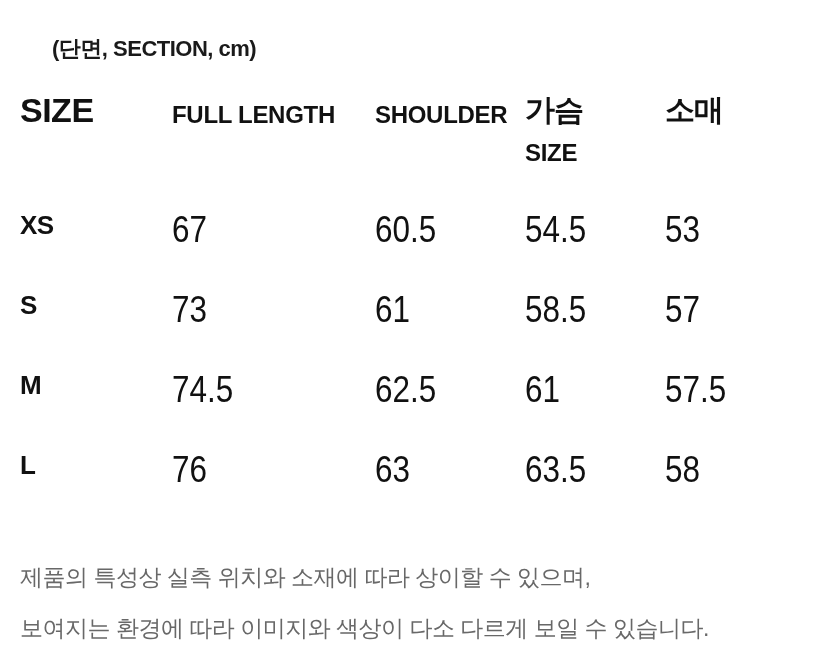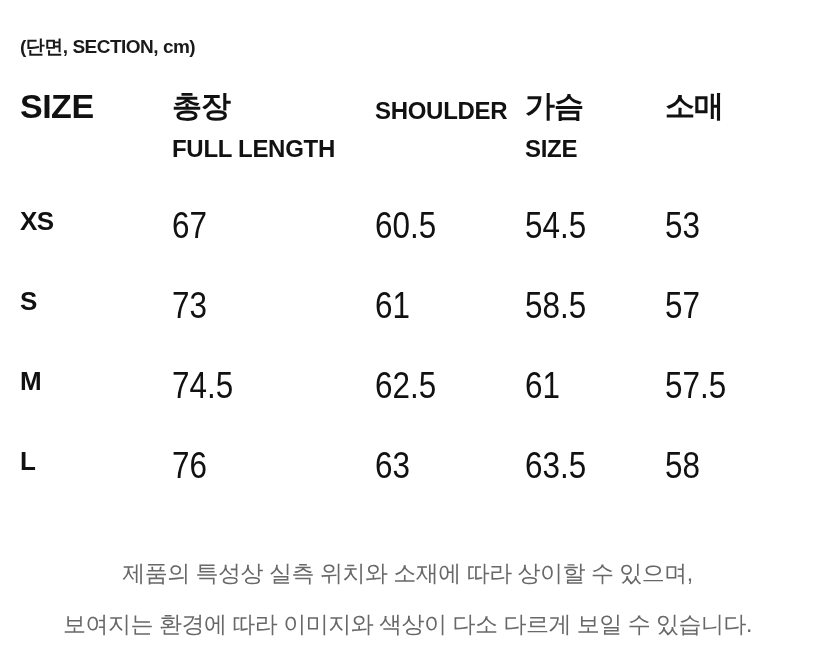--- a/index.html
+++ b/index.html
@@ -12,24 +12,25 @@
     height: 648px;
     overflow: hidden;
     font-family: "Liberation Sans", sans-serif;
     color: #111111;
   }
   .page {
     box-sizing: border-box;
     padding: 34px 20px 0 20px;
   }
   .section-label {
-    font-size: 19px;
+    font-size: 22px;
     font-weight: 700;
     letter-spacing: -0.5px;
     color: #1a1a1a;
+    margin-left: 32px;
   }
   .size-table {
     margin-top: 27px;
   }
   .trow {
     display: grid;
     grid-template-columns: 152px 203px 150px 140px auto;
     align-items: start;
   }
   .thead { margin-bottom: 44px; }
@@ -69,36 +70,34 @@
   }
   .footer {
     margin-top: 32px;
     color: #686868;
     font-size: 23px;
     letter-spacing: -0.5px;
   }
   .footer p {
     margin: 0 0 22px 0;
     line-height: 1.3;
-    text-align: center;
   }
 </style>
 </head>
 <body>
 
 <div class="page">
 
   <div class="section-label">(단면, SECTION, cm)</div>
 
   <div class="size-table">
 
     <div class="trow thead">
       <div class="th-size">SIZE</div>
       <div class="th">
-        <div class="ko">총장</div>
         <div class="en">FULL LENGTH</div>
       </div>
       <div class="th">
         <div class="en">SHOULDER</div>
       </div>
       <div class="th">
         <div class="ko">가슴</div>
         <div class="en">SIZE</div>
       </div>
       <div class="th">

